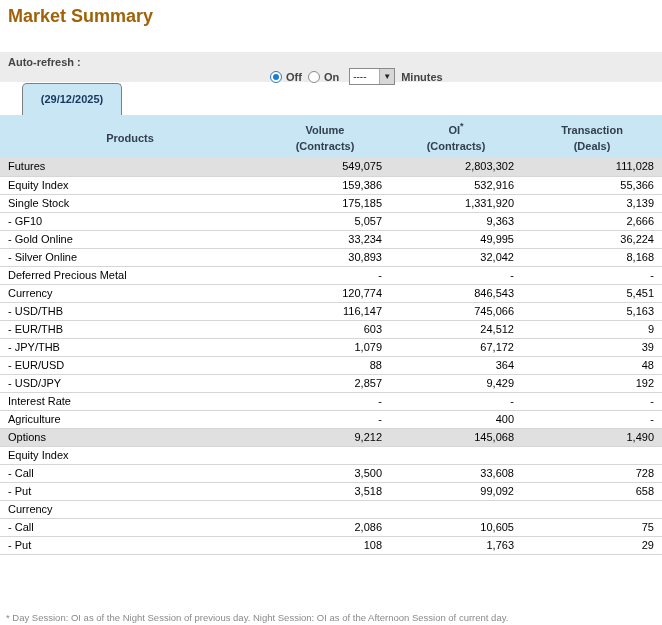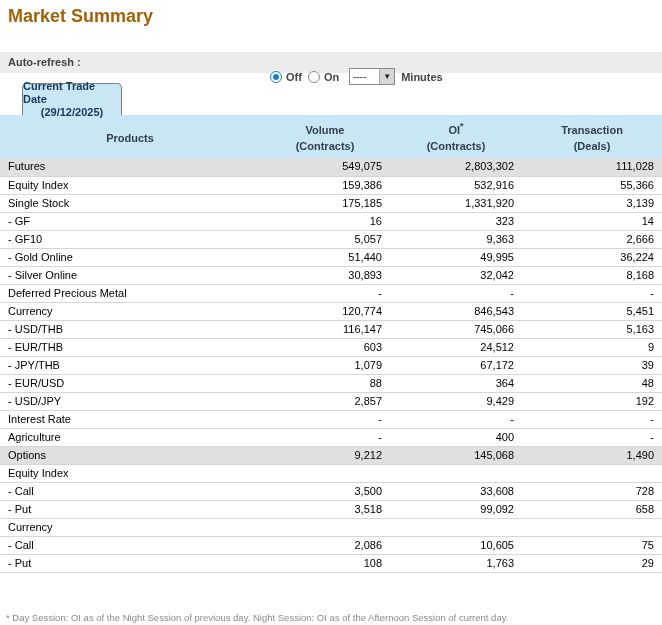--- a/index.html
+++ b/index.html
@@ -18,21 +18,21 @@
     font-family:"Liberation Sans","DejaVu Sans",sans-serif;}
   .page{position:relative;width:662px;height:625px;}
 
   .title{
     font-size:18px;font-weight:bold;color:#a16207;
     padding:6px 0 0 8px;letter-spacing:0px;
   }
 
   
   .refresh-bar{
-    position:absolute;top:52px;left:0;width:662px;height:21px;
+    position:absolute;top:52px;left:0;width:662px;height:30px;
     background:var(--band-bg);
   }
   .refresh-label{
     position:absolute;left:8px;top:4px;
     font-size:11px;font-weight:bold;color:#444;
   }
   .refresh-controls{
     position:absolute;left:270px;top:2px;height:17px;
     display:flex;align-items:center;gap:6px;margin-top:14px;
   }
@@ -127,21 +127,20 @@
       </label>
       <span class="select">
         <span class="select-value">----</span>
         <span class="select-arrow">▼</span>
       </span>
       <span class="minutes-label">Minutes</span>
     </div>
   </div>
 
   <div class="tab">
-    <span>Current Trade Date</span>
     <span>(29/12/2025)</span>
   </div>
 
   <table class="summary-table">
     <colgroup>
       <col class="c-products">
         <col class="c-volume">
         <col class="c-oi">
         <col class="c-trans">
     </colgroup>
@@ -178,34 +177,28 @@
           <td class="num">532,916</td>
           <td class="num">55,366</td>
         </tr>
         <tr>
           <td>Single Stock</td>
           <td class="num">175,185</td>
           <td class="num">1,331,920</td>
           <td class="num">3,139</td>
         </tr>
         <tr>
-          <td>- GF</td>
-          <td class="num">16</td>
-          <td class="num">323</td>
-          <td class="num">14</td>
-        </tr>
-        <tr>
           <td>- GF10</td>
           <td class="num">5,057</td>
           <td class="num">9,363</td>
           <td class="num">2,666</td>
         </tr>
         <tr>
           <td>- Gold Online</td>
-          <td class="num">51,440</td>
+          <td class="num">33,234</td>
           <td class="num">49,995</td>
           <td class="num">36,224</td>
         </tr>
         <tr>
           <td>- Silver Online</td>
           <td class="num">30,893</td>
           <td class="num">32,042</td>
           <td class="num">8,168</td>
         </tr>
         <tr>

